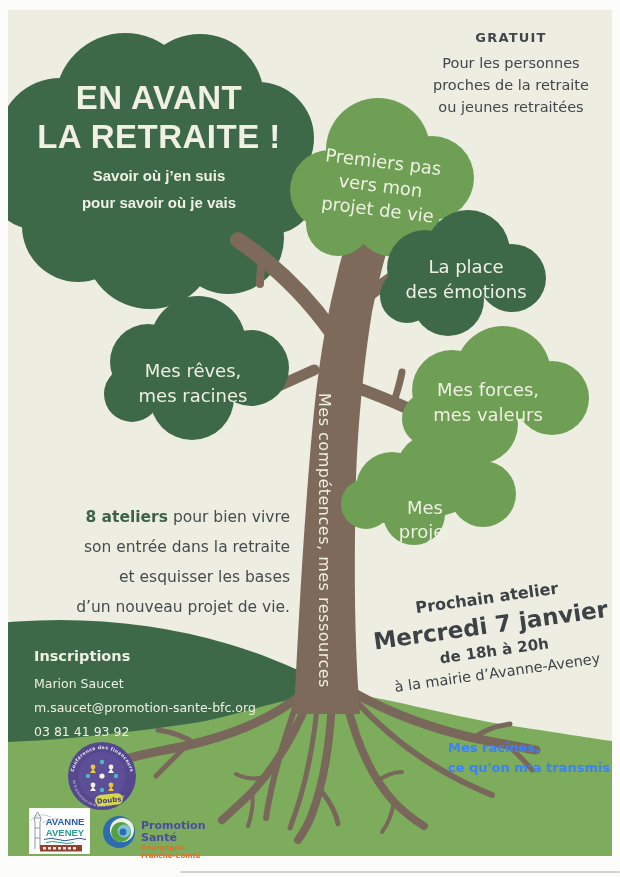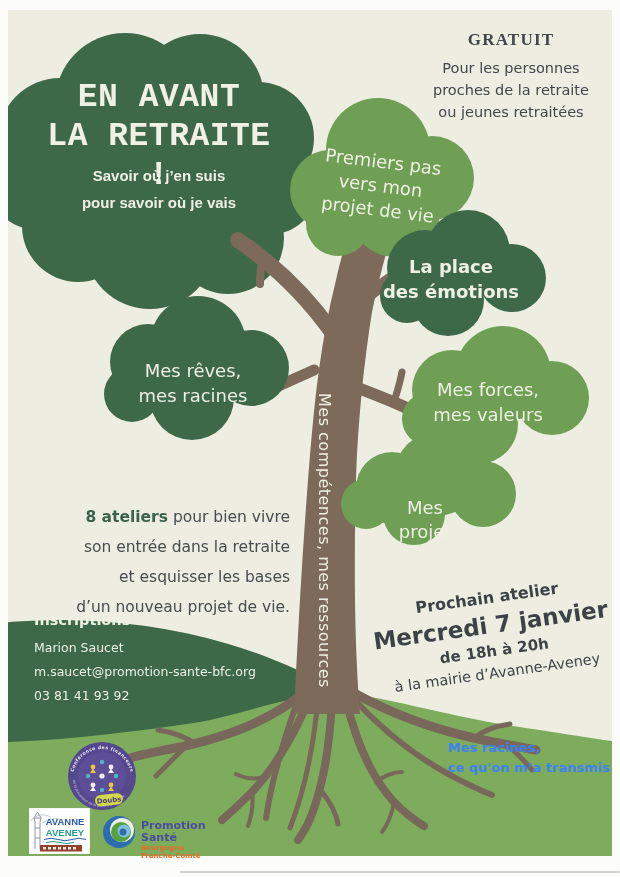--- a/index.html
+++ b/index.html
@@ -1,37 +1,37 @@
 <!DOCTYPE html>
 <html><head>
 <meta charset="utf-8">
 <style>
   html,body{margin:0;padding:0;}
   body{font-family:"DejaVu Sans",sans-serif;background:#ffffff;}
   .page{position:relative;width:620px;height:877px;background:#fcfcfa;overflow:hidden;}
   .art{position:absolute;left:0;top:0;}
   .txt{position:absolute;}
   .title{left:30px;top:78px;width:258px;text-align:center;color:#f0f0e3;
-         font-family:Liberation Mono, monospace;font-weight:700;font-size:33px;line-height:39px;letter-spacing:.5px;}
+         font-family:Liberation Sans, sans-serif;font-weight:700;font-size:33px;line-height:39px;letter-spacing:.5px;}
   .subtitle{left:28px;top:162px;width:262px;text-align:center;color:#eff0e3;
          font-family:"Liberation Sans",sans-serif;font-weight:700;font-size:15px;line-height:27px;}
   .gratuit{left:415px;top:30px;width:192px;text-align:center;color:#41474b;}
-  .gratuit .g-head{font-weight:700;font-size:17px;letter-spacing:1.2px;margin-bottom:7px;font-family:Liberation Serif, serif;}
+  .gratuit .g-head{font-weight:700;font-size:13px;letter-spacing:1.2px;margin-bottom:7px;}
   .gratuit .g-line{font-size:14.5px;line-height:22px;}
   .cloud-label{text-align:center;color:#eef0e3;font-size:18px;line-height:24px;}
   .cl-premiers{left:298px;top:150px;width:165px;transform:rotate(7deg);}
-  .cl-place{left:368px;top:254px;width:166px;line-height:25px;font-weight:bold;}
+  .cl-place{left:383px;top:254px;width:166px;line-height:25px;}
   .cl-reves{left:110px;top:358px;width:166px;line-height:25px;}
   .cl-forces{left:404px;top:377px;width:168px;line-height:25px;}
   .cl-besoins{left:363px;top:496px;width:124px;}
   .trunk-label{left:310px;top:393px;height:330px;width:24px;writing-mode:vertical-rl;
          color:#edefe2;font-size:16px;letter-spacing:.5px;}
   .ateliers{left:26px;top:502px;width:264px;text-align:right;color:#474c4f;font-size:15.5px;line-height:30px;}
   .ateliers b{color:#3c624c;font-weight:700;margin-left:10px;}
-  .inscriptions{left:34px;top:612px;color:#eef0e4;}
+  .inscriptions{left:34px;top:648px;color:#eef0e4;}
   .inscriptions .i-head{font-weight:700;font-size:14.5px;margin-bottom:8px;}
   .inscriptions .i-line{font-size:12.5px;line-height:24px;}
   .prochain{left:368px;top:586px;width:248px;text-align:center;color:#3c4246;transform:rotate(-8deg);}
   .prochain .p1{font-weight:700;font-size:16px;line-height:24px;}
   .prochain .p2{font-weight:700;font-size:23px;line-height:30px;}
   .prochain .p3{font-weight:700;font-size:15px;line-height:23px;}
   .prochain .p4{font-size:14.5px;line-height:21px;}
   .racines{left:448px;top:738px;color:#3b82f6;font-weight:700;font-size:13px;line-height:20px;}
   .logo{position:absolute;}
   .scan-line{position:absolute;left:180px;top:871px;width:440px;height:2px;background:#d2d2cf;border-radius:2px;}

